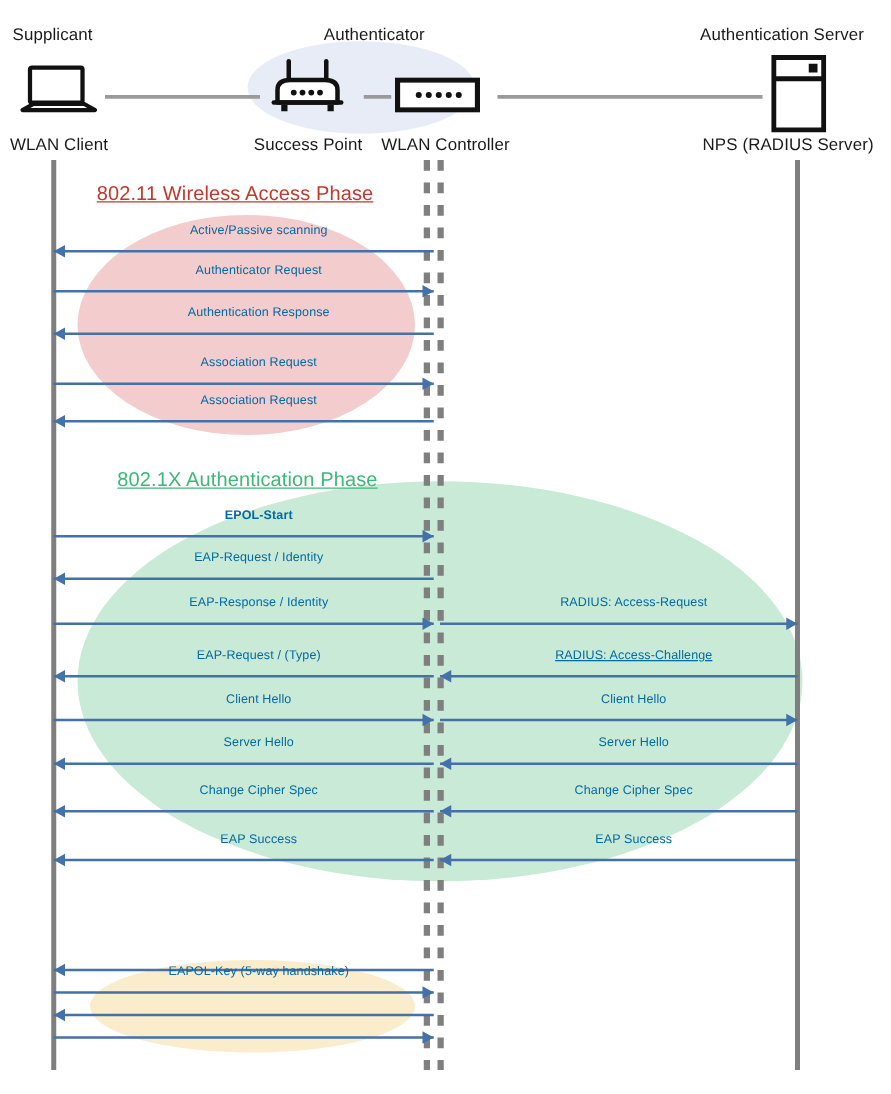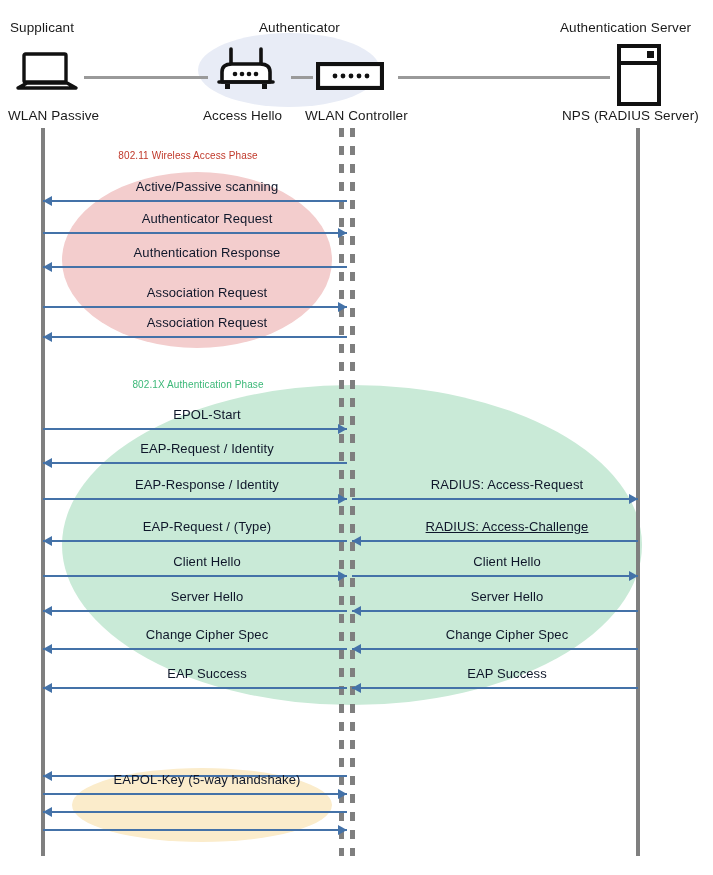--- a/index.html
+++ b/index.html
@@ -71,25 +71,26 @@
     position: absolute;
     border-radius: 50%;
   }
   .blob-80211 { background: #f3cdcd; }
   .blob-8021x { background: #c9ead7; }
   .blob-key   { background: #fbeccb; }
 
   
   .phase-label {
     position: absolute;
-    font-size: 10px;
+    font-size: 16px;
     text-align: center;
     white-space: pre-line;
     line-height: 18px;
     letter-spacing: 0.1px;
+    text-decoration: underline;
   }
 
   
   .msg { position: absolute; }
   .msg-line {
     position: absolute;
     height: 2px;
     background: #4472a8;
     top: 0;
   }
@@ -97,22 +98,22 @@
     position: absolute;
     width: 0; height: 0;
     top: -4px;
     border-top: 5px solid transparent;
     border-bottom: 5px solid transparent;
   }
   .msg-head.right { border-left: 9px solid #4472a8; }
   .msg-head.left  { border-right: 9px solid #4472a8; }
   .msg-label {
     position: absolute;
-    font-size: 13px;
-    color: #0f172a;
+    font-size: 10px;
+    color: #0369a1;
     white-space: nowrap;
     text-align: left;
     letter-spacing: 0.1px;
     transform: translateX(-50%);
   }
 </style>
 </head>
 <body>
 
 <div id="canvas">
@@ -161,22 +162,22 @@
   </div>
 
   <div class="icon-wrap" style="left:617px; top:44px;">
     <svg width="44" height="62" viewBox="0 0 44 62">
       <rect x="2" y="2" width="40" height="58" fill="#ffffff" stroke="#111111" stroke-width="4"></rect>
       <line x1="2" y1="19" x2="42" y2="19" stroke="#111111" stroke-width="4"></line>
       <rect x="30" y="7" width="7" height="7" fill="#111111"></rect>
     </svg>
   </div>
 
-  <div class="actor-caption" style="left:8px; top:108px;">WLAN Passive</div>
-  <div class="actor-caption" style="left:203px; top:108px;">Access Hello</div>
+  <div class="actor-caption" style="left:8px; top:108px;">WLAN Client</div>
+  <div class="actor-caption" style="left:203px; top:108px;">Success Point</div>
   <div class="actor-caption" style="left:305px; top:108px;">WLAN Controller</div>
   <div class="actor-caption" style="left:562px; top:108px;">NPS (RADIUS Server)</div>
 
   <div class="blob blob-80211" style="left:62px;  top:172px; width:270px; height:176px;"></div>
   <div class="blob blob-8021x" style="left:62px;  top:385px; width:580px; height:320px;"></div>
   <div class="blob blob-key" style="left:72px;  top:768px; width:260px; height:74px;"></div>
 
   <div class="lifeline-solid" style="left:41px;  top:128px; height:728px;"></div>
   <div class="lifeline-dashed" style="left:339px; top:128px; height:728px;"></div>
   <div class="lifeline-dashed" style="left:350px; top:128px; height:728px;"></div>
@@ -207,21 +208,21 @@
         <div class="msg-label" style="left: 164px; top: -21px;">Association Request</div>
       </div>
       <div class="msg" style="left: 43px; top: 336px; width: 304px;">
         <div class="msg-line" style="left: 0px; width: 304px;"></div>
         <div class="msg-head left" style="left: 0px;"></div>
         <div class="msg-label" style="left: 164px; top: -21px;">Association Request</div>
       </div>
       <div class="msg" style="left: 43px; top: 428px; width: 304px;">
         <div class="msg-line" style="left: 0px; width: 304px;"></div>
         <div class="msg-head right" style="left: 295px;"></div>
-        <div class="msg-label" style="left: 164px; top: -21px;">EPOL-Start</div>
+        <div class="msg-label" style="left: 164px; top: -21px; font-weight: bold;">EPOL-Start</div>
       </div>
       <div class="msg" style="left: 43px; top: 462px; width: 304px;">
         <div class="msg-line" style="left: 0px; width: 304px;"></div>
         <div class="msg-head left" style="left: 0px;"></div>
         <div class="msg-label" style="left: 164px; top: -21px;">EAP-Request / Identity</div>
       </div>
       <div class="msg" style="left: 43px; top: 498px; width: 304px;">
         <div class="msg-line" style="left: 0px; width: 304px;"></div>
         <div class="msg-head right" style="left: 295px;"></div>
         <div class="msg-label" style="left: 164px; top: -21px;">EAP-Response / Identity</div>

